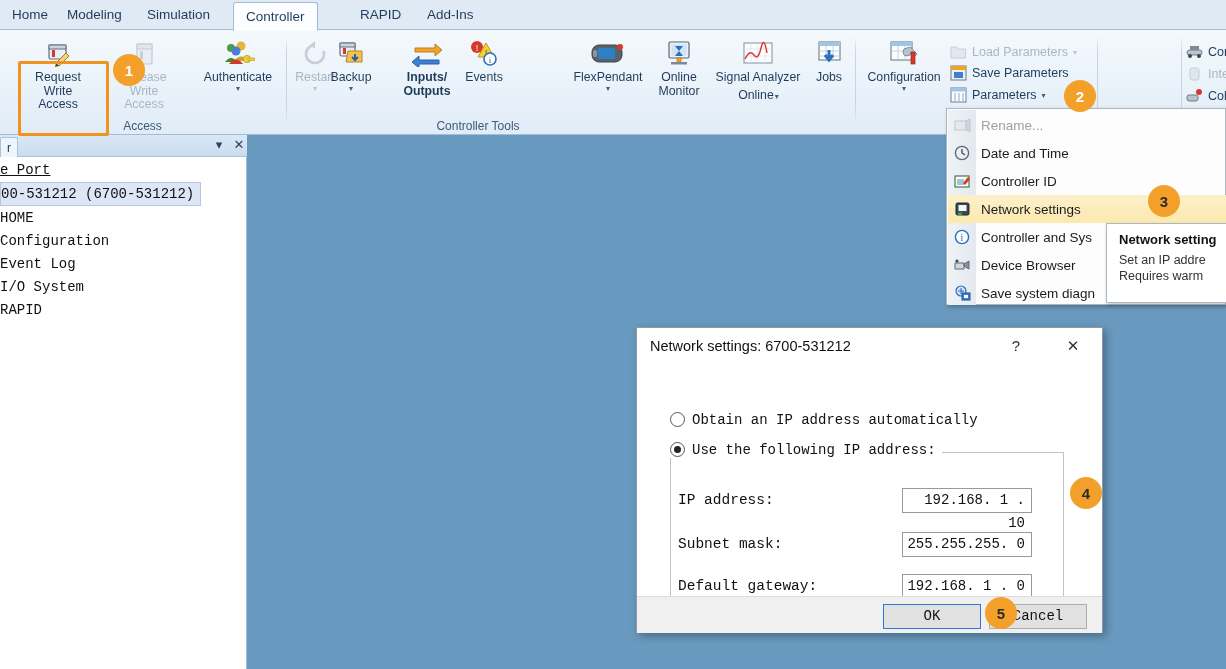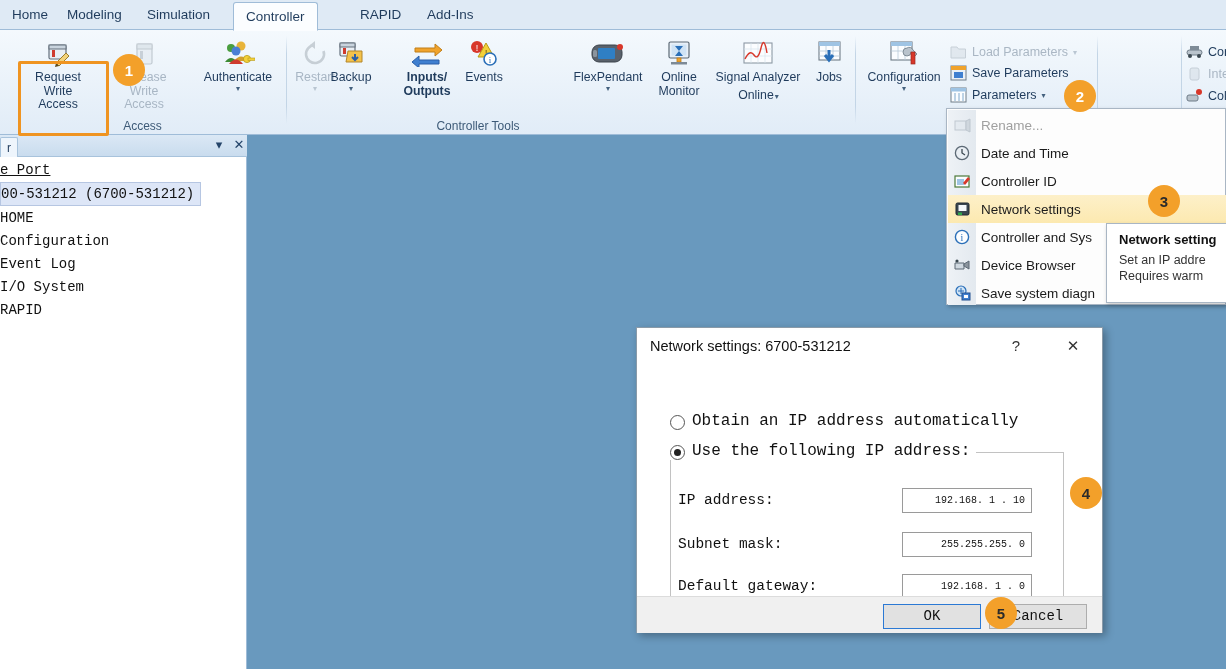--- a/index.html
+++ b/index.html
@@ -89,32 +89,32 @@
   
   #dialog { position:absolute; left:636px; top:327px; width:467px; height:306px;
     background:#f0f0f0; border:1px solid #8a9aa8; box-shadow:3px 3px 8px rgba(0,0,0,.3); z-index:20; }
   #dlg-title { position:absolute; left:0; top:0; width:465px; height:36px;
     background:#fff; display:flex; align-items:center; }
   #dlg-title .t { font-size:14.5px; color:#111; padding-left:13px; }
   .dlg-ctl { position:absolute; top:8px; width:22px; height:20px; text-align:center;
     line-height:20px; font-size:15px; color:#333; cursor:default; }
   #dlg-body { position:absolute; left:0; top:36px; width:465px; height:232px; background:#fff; }
   .mono { font-family:"Liberation Mono", monospace; }
-  .radio-row { position:absolute; display:flex; align-items:flex-end; font-size:16px; color:#111; }
+  .radio-row { position:absolute; display:flex; align-items:flex-start; font-size:14px; color:#111; }
   .radio { width:15px; height:15px; border:1.6px solid #555; border-radius:50%;
     margin-right:7px; position:relative; background:#fff; flex:0 0 15px; }
   .radio.on::after { content:""; position:absolute; left:3px; top:3px; width:7px; height:7px;
     border-radius:50%; background:#222; }
   #fieldset { position:absolute; left:33px; top:88px; width:394px; height:145px;
     border:1px solid #c2c2c2; border-top:none; }
   .fs-top-l { position:absolute; left:33px; top:88px; width:8px; height:1px; background:#c2c2c2; }
   .fs-top-r { position:absolute; left:305px; top:88px; width:122px; height:1px; background:#c2c2c2; }
   .f-label { position:absolute; font-size:14.5px; color:#111; white-space:nowrap; }
   .f-input { position:absolute; width:130px; height:25px; border:1px solid #9a9a9a;
-    background:#fff; font-size:10px; color:#111; text-align:right; line-height:23px;
+    background:#fff; font-size:14px; color:#111; text-align:right; line-height:23px;
     padding-right:6px; }
   #dlg-foot { position:absolute; left:0; top:268px; width:465px; height:37px;
     background:#f0f0f0; border-top:1px solid #dcdcdc; }
   .dlg-btn { position:absolute; top:7px; width:98px; height:25px; background:#e1e1e1;
     border:1px solid #adadad; font-size:14px; color:#111; text-align:center; line-height:23px; }
   .dlg-btn.focus { border:1px solid #2b79d4; }
 </style>
 </head>
 <body>
 

